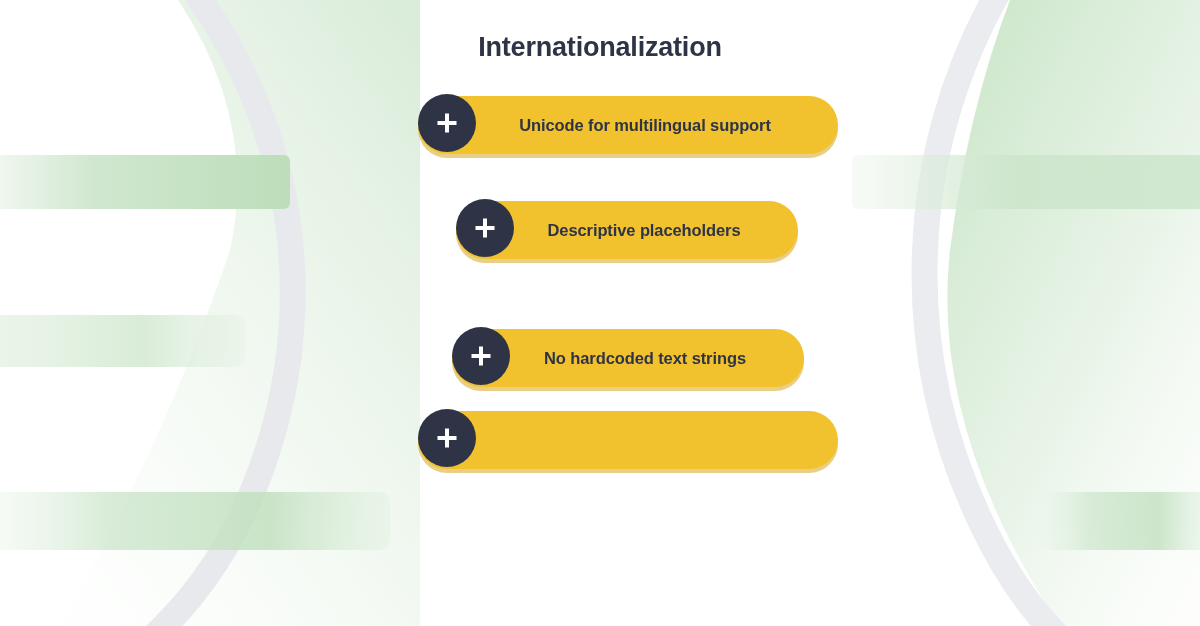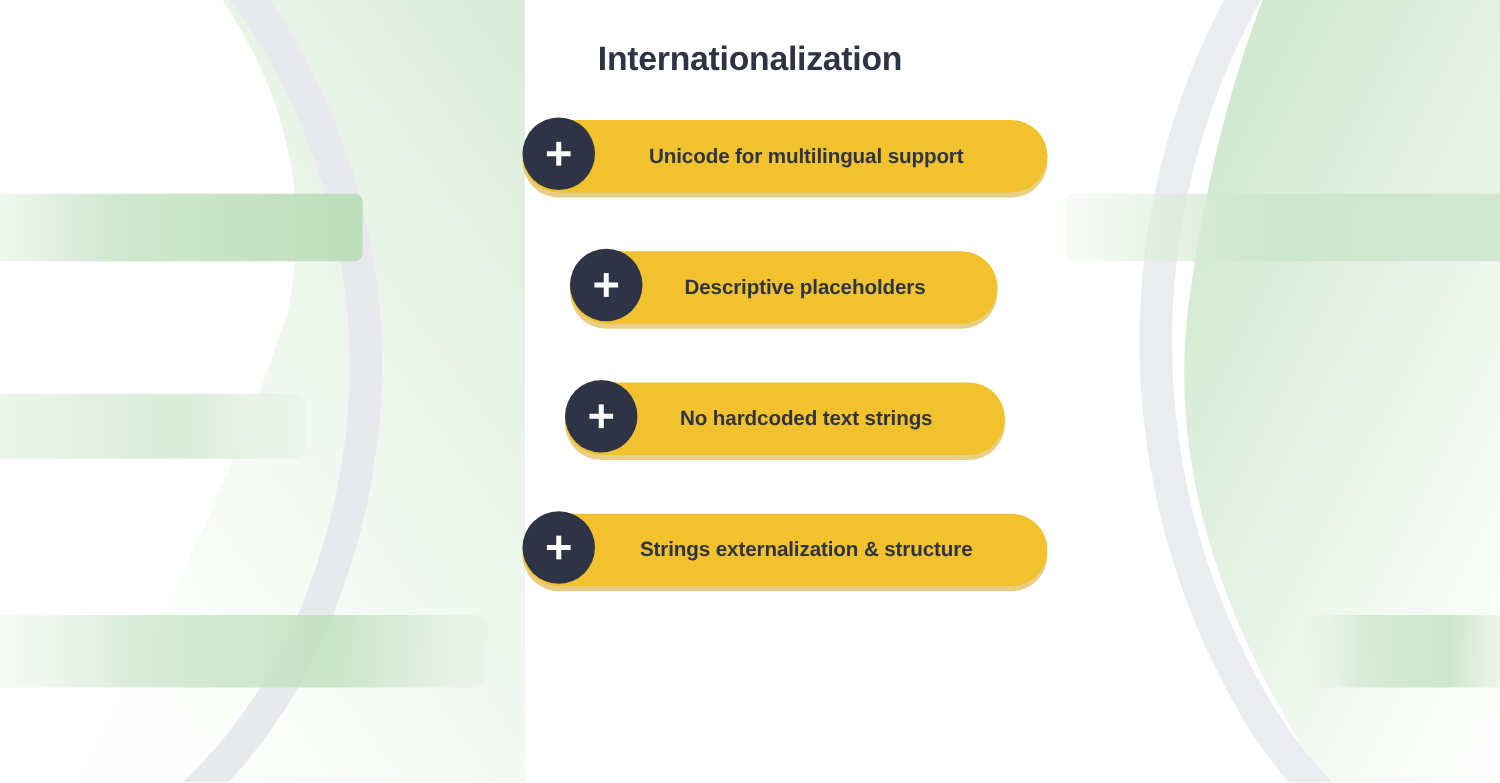--- a/index.html
+++ b/index.html
@@ -95,21 +95,21 @@
     display: flex;
     align-items: center;
     justify-content: center;
     z-index: 2;
   }
   .plus-badge svg { display: block; }
 
   
   .row-0 .pill { left: 418px; width: 420px; }
   .row-1 .pill { left: 456px; width: 342px; justify-content: flex-end; }
-  .row-2 .pill { left: 452px; width: 352px; }
+  .row-2 .pill { left: 452px; width: 352px; margin-top: 23px; }
   .row-3 .pill { left: 418px; width: 420px; }
   .row-4 .pill { left: 486px; width: 288px; }
 </style>
 </head>
 <body>
 
 <div class="canvas">
 
   <div class="bg-layer">
     <svg class="bg-svg" width="1200" height="626" viewBox="0 0 1200 626">
@@ -207,20 +207,19 @@
       </div>
 
       <div class="pill-row row-3">
         <div class="pill">
           <div class="plus-badge">
             <svg width="24" height="24" viewBox="0 0 24 24" aria-hidden="true">
               <rect x="10" y="2.5" width="4" height="19" fill="#ffffff"></rect>
               <rect x="2.5" y="10" width="19" height="4" fill="#ffffff"></rect>
             </svg>
           </div>
-          <span class="pill-label">Strings externalization &amp; structure</span>
         </div>
       </div>
 
 
     </div>
   </div>
 </div>
 
 </body></html>

